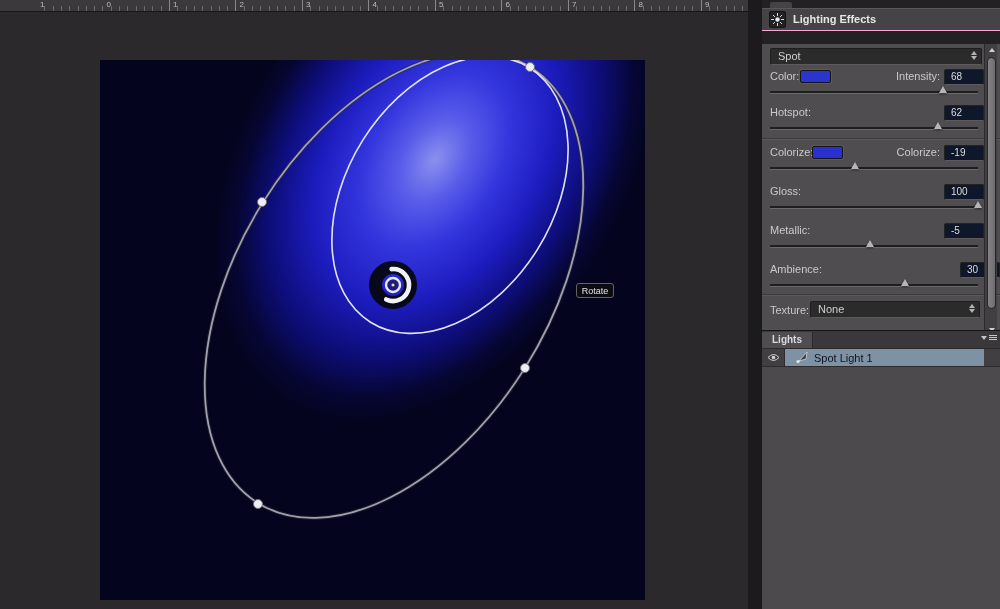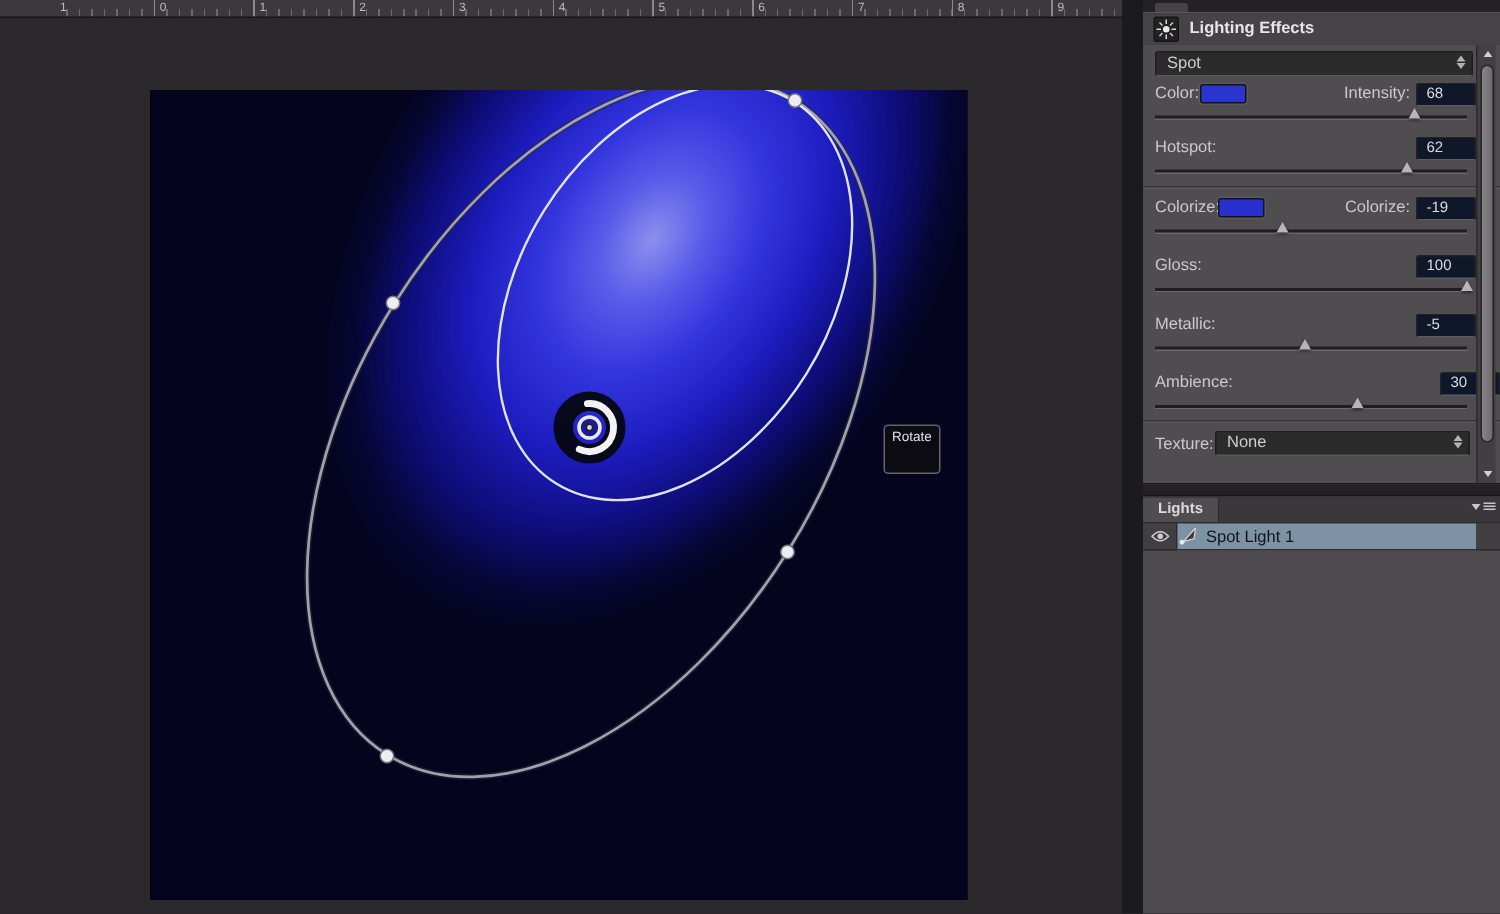--- a/index.html
+++ b/index.html
@@ -21,21 +21,21 @@
   .ruler span{
     position:absolute;top:0;font-size:8px;line-height:9px;color:#bdbdbd;
   }
   
   .canvas-doc{
     position:absolute;left:100px;top:60px;width:545px;height:540px;
     background:#04041f;
   }
   .canvas-doc svg{display:block;}
   .tooltip{
-    position:absolute;left:589px;top:283px;width:38px;height:33px;
+    position:absolute;left:576px;top:283px;width:38px;height:15px;
     background:#0b0b11;border:1px solid #62626a;border-radius:3px;
     color:#e3e3e9;font-size:9px;line-height:14px;text-align:center;
     box-sizing:border-box;
   }
   
   .dock-gap{position:absolute;left:748px;top:0;width:14px;height:609px;background:#1b1a1c;}
   
   .panel{
     position:absolute;left:762px;top:0;width:238px;height:609px;
     background:#232124;
@@ -50,21 +50,21 @@
     border-bottom:1px solid #f9a8d4;
   }
   .panel-header .fx-icon{
     position:absolute;left:7px;top:2px;width:17px;height:17px;background:#222;
     border:1px solid #141414;border-radius:2px;box-sizing:border-box;
   }
   .panel-header .title{
     position:absolute;left:31px;top:4px;font-size:11px;font-weight:bold;color:#e6e6e6;
   }
   .panel-body{
-    position:absolute;left:0;top:30px;width:238px;height:292px;background:#4f4d50;
+    position:absolute;left:0;top:44px;width:238px;height:292px;background:#4f4d50;
     border-bottom:1px solid #1d1c1e;
   }
   .ps-select{
     position:absolute;height:17px;background:#2b2b2b;
     border:1px solid #1e1e1e;border-bottom-color:#5c5a5d;border-radius:2px;
     box-sizing:border-box;color:#cfcfcf;font-size:11px;line-height:15px;
     padding-left:7px;cursor:default;
   }
   .ps-select .spin{
     position:absolute;right:4px;top:2px;display:flex;flex-direction:column;gap:1px;align-items:center;
@@ -121,21 +121,21 @@
   .pm-lines i{display:block;width:8px;height:1px;background:#c6c6c6;}
   .light-row{position:absolute;left:0;top:18px;width:238px;height:18px;}
   .eye-cell{
     position:absolute;left:0;top:0;width:23px;height:18px;background:#413f42;
     border-right:1px solid #2c2a2d;border-bottom:1px solid #2c2a2d;box-sizing:border-box;
     display:flex;align-items:center;justify-content:center;
   }
   .light-sel{
     position:absolute;left:23px;top:0;width:199px;height:18px;
     border-bottom:1px solid #2c2a2d;box-sizing:border-box;
-    display:flex;align-items:center;gap:6px;padding-left:0;
+    display:flex;align-items:center;gap:6px;padding-left:10px;
   }
   .light-sel .name{font-size:11px;color:#12121c;}
   .light-rest{position:absolute;left:222px;top:0;width:16px;height:18px;background:#413f42;border-bottom:1px solid #2c2a2d;box-sizing:border-box;}
 </style>
 </head>
 <body>
 
 <div class="ruler">
     <span style="left: 40px;">1</span>
     <span style="left: 106.5px;">0</span>

